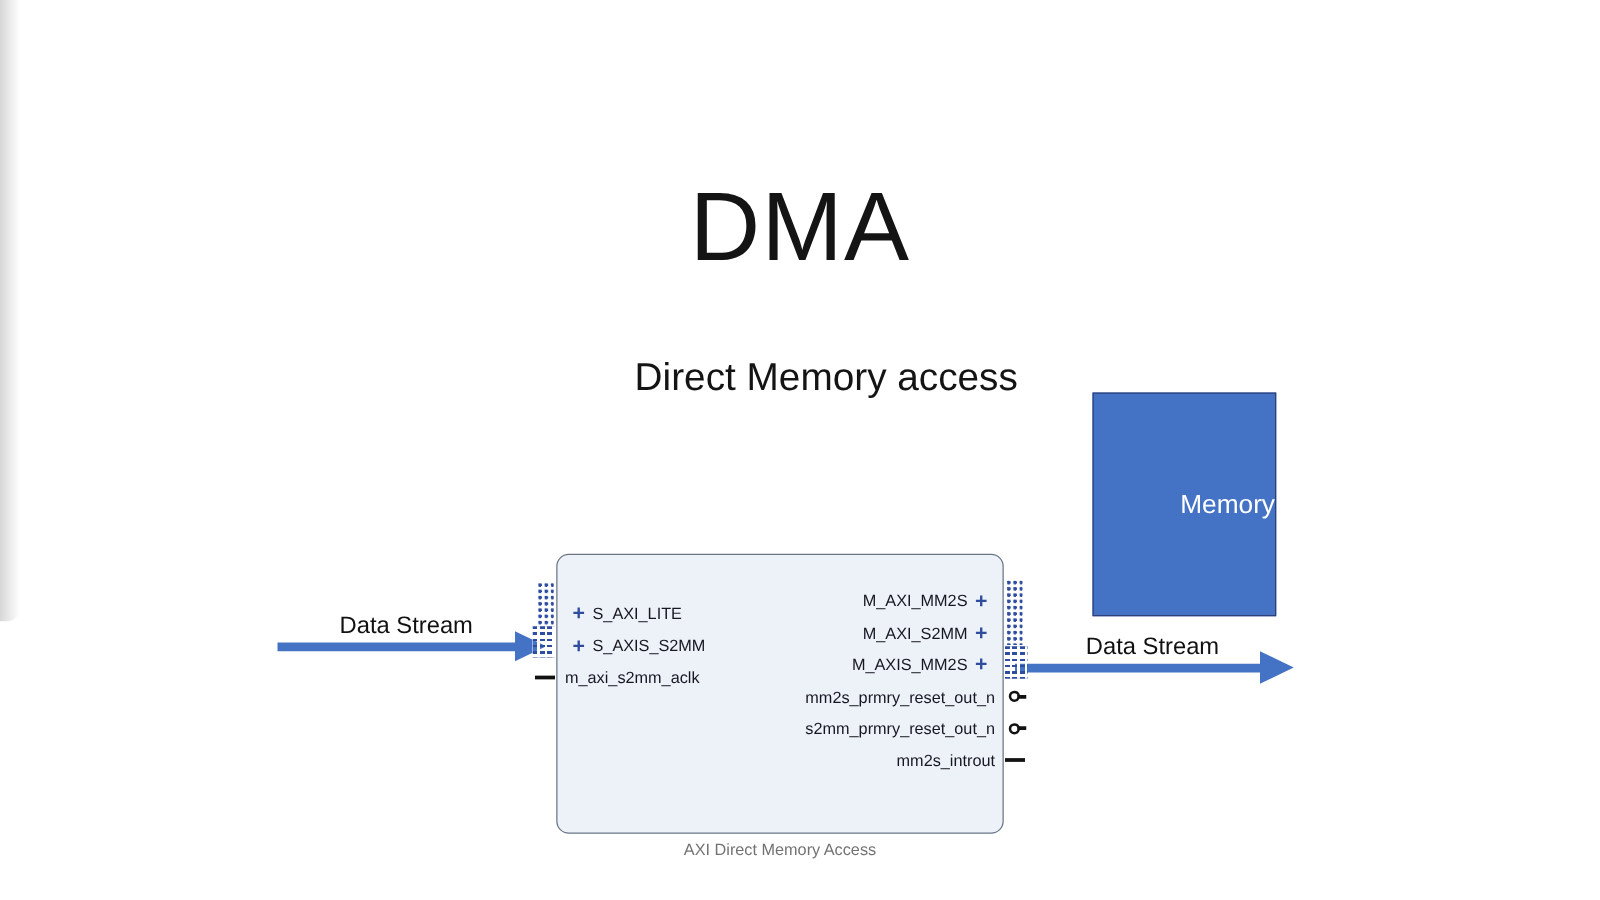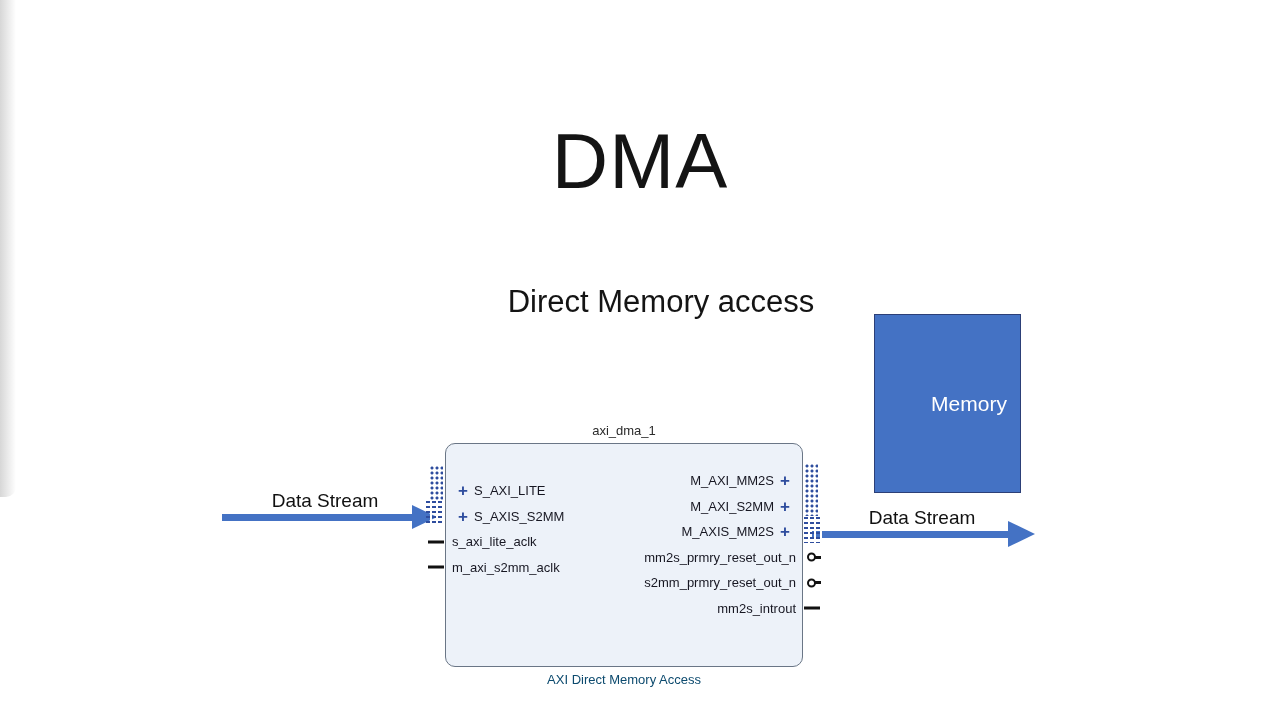--- a/index.html
+++ b/index.html
@@ -8,48 +8,48 @@
   .slide {
     position:relative; width:1280px; height:720px;
     background:#ffffff; overflow:hidden;
   }
   .edge-shadow {
     position:absolute; left:0; top:0; width:16px; height:497px;
     background:linear-gradient(to right, rgba(110,110,110,0.28), rgba(255,255,255,0));
     border-bottom-right-radius:10px;
   }
   .title {
-    position:absolute; left:0; top:116px; width:1280px;
+    position:absolute; left:0; top:136px; width:1280px;
     text-align:center; font-size:78px; font-weight:400; color:#141414;
     letter-spacing:1px;
   }
   .subtitle {
     position:absolute; left:0; top:284px; width:1280px;
     text-align:center; font-size:31px; font-weight:400; color:#141414;padding-left:42px;
   }
   
   .memory-box {
     position:absolute; left:874px; top:314px; width:147px; height:179px;
     background:#4472c4; border:1.5px solid #2c3f77;
-    display:flex; align-items:center; justify-content:center;padding-left:43px;
+    display:flex; align-items:center; justify-content:flex-end;padding-left:43px;
   }
   .memory-box .mem-label { color:#ffffff; font-size:21px; }
 
   
   .ip-block {
     position:absolute; left:445px; top:443px; width:358px; height:224px;
     background:#edf2f9; border:1.3px solid #6a7686; border-radius:10px;
   }
   .instance-name {
     position:absolute; left:0; top:-21px; width:100%;
     text-align:center; font-size:13px; color:#2b2b2b; white-space:nowrap;
   }
   .type-label {
     position:absolute; left:0; bottom:-21px; width:100%;
-    text-align:center; font-size:13px; color:#0c4a6e; white-space:nowrap;
+    text-align:center; font-size:13px; color:#737373; white-space:nowrap;
   }
   .ports-left  { position:absolute; left:0; top:34px; width:225px; }
   .ports-right { position:absolute; right:0; top:24px; width:245px; }
   .port-row { position:relative; height:25.5px; display:flex; align-items:center; }
   .ports-left  .port-row { padding-left:6px; }
   .ports-right .port-row { justify-content:flex-end; padding-right:6px; }
   .plus {
     color:#2e4d9e; font-weight:900; font-size:17px; width:22px;
     text-align:center; line-height:1;
   }
@@ -128,21 +128,20 @@
 
   <div class="ds-label left">Data Stream</div>
   <div class="arrow-line left"></div>
   <div class="arrow-head left"></div>
 
   <div class="ds-label right">Data Stream</div>
   <div class="arrow-line right"></div>
   <div class="arrow-head right"></div>
 
   <div class="ip-block">
-    <div class="instance-name">axi_dma_1</div>
     <div class="type-label">AXI Direct Memory Access</div>
 
     <div class="conn dots left-dots"></div>
     <div class="conn dashes left-dashes"></div>
     <div class="conn dots right-dots"></div>
     <div class="conn dashes right-dashes"></div>
 
     <div class="ports-left">
 
         <div class="port-row kind-interface">
@@ -150,25 +149,20 @@
           <span class="plus">+</span>
           <span class="port-label">S_AXI_LITE</span>
         </div>
 
         <div class="port-row kind-interface">
 
           <span class="plus">+</span>
           <span class="port-label">S_AXIS_S2MM</span>
         </div>
 
-        <div class="port-row kind-clock">
-          <span class="stub"></span>
-
-          <span class="port-label">s_axi_lite_aclk</span>
-        </div>
 
 
         <div class="port-row kind-clock">
           <span class="stub"></span>
 
           <span class="port-label">m_axi_s2mm_aclk</span>
         </div>
 
       </div>
 

